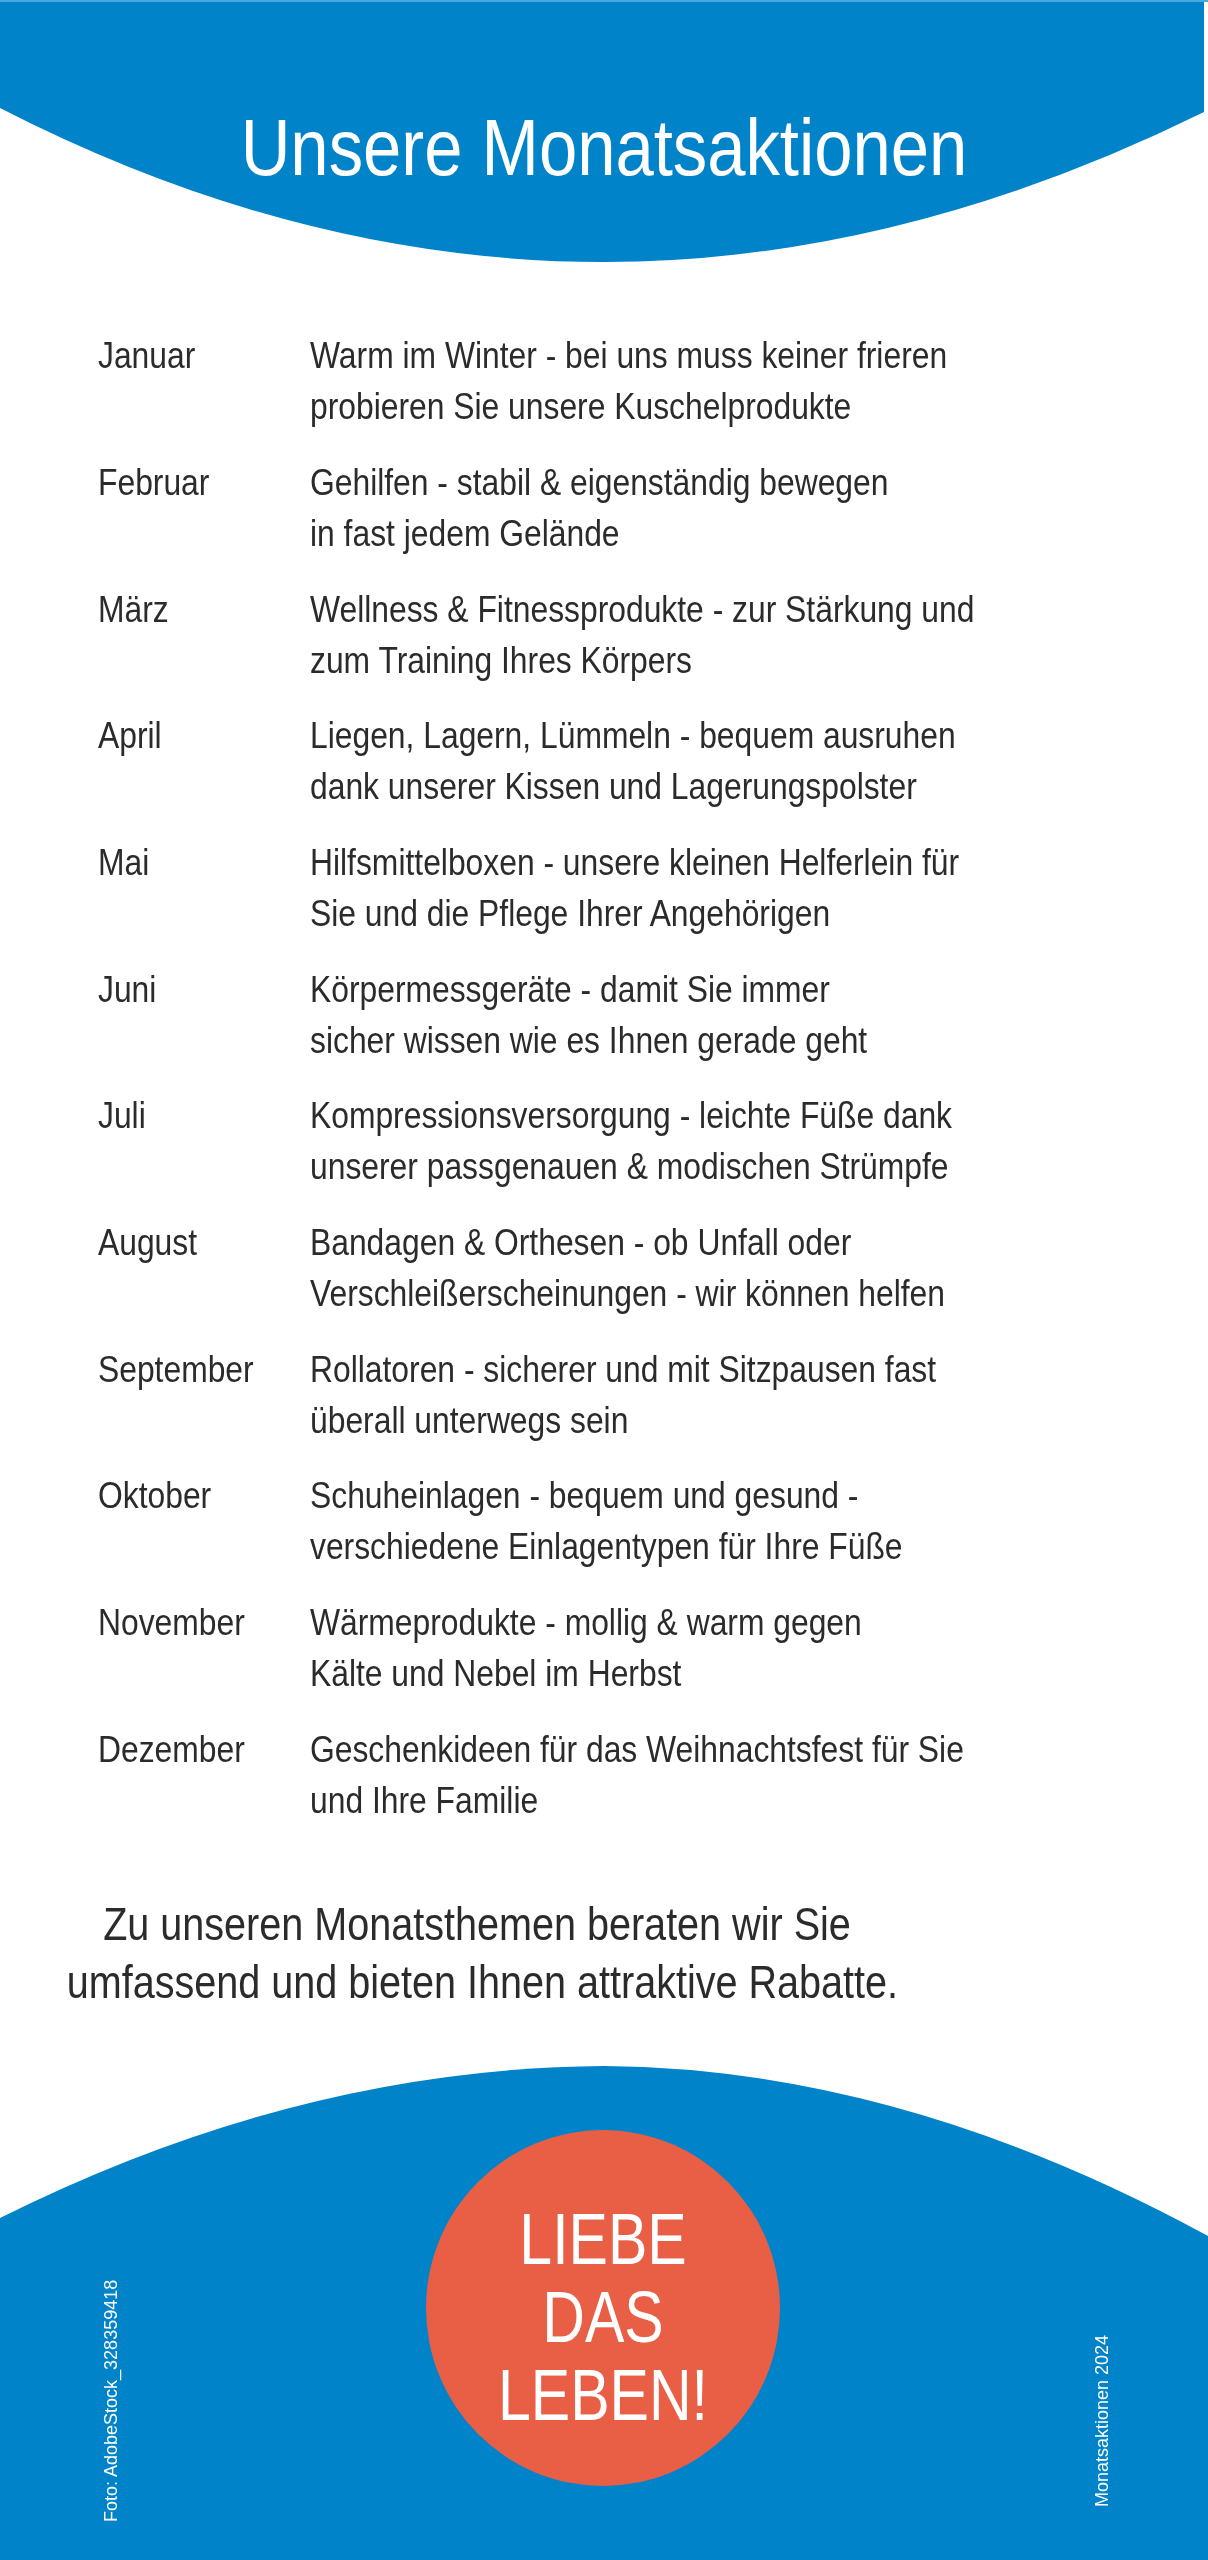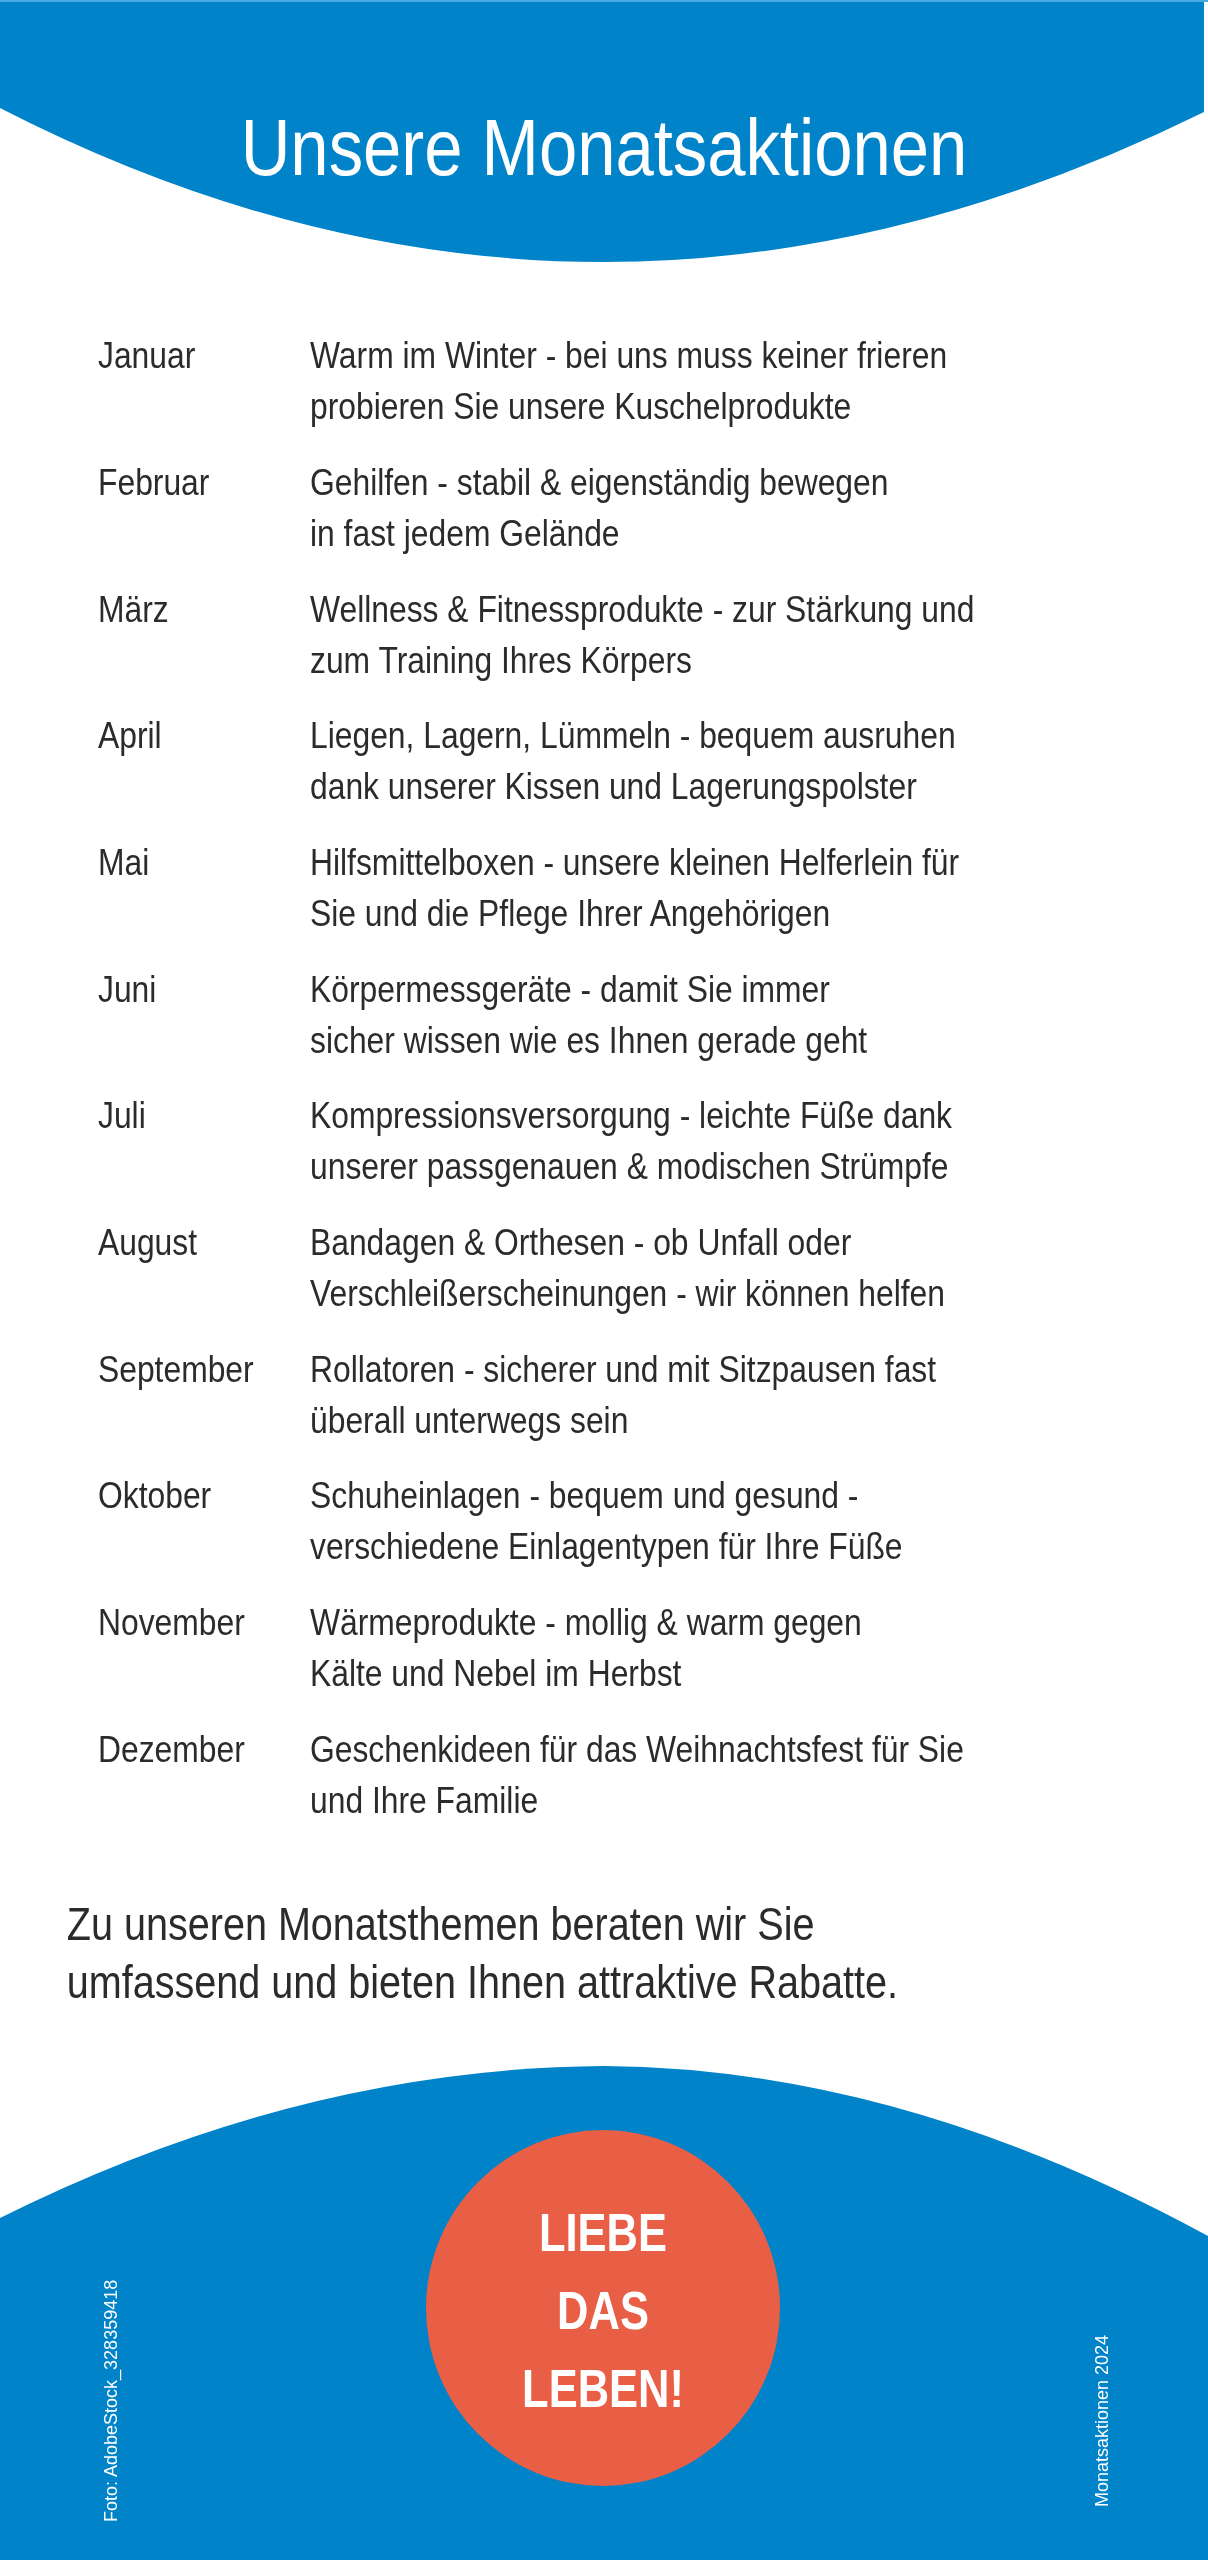--- a/index.html
+++ b/index.html
@@ -58,21 +58,21 @@
       line-height: 51px;
       white-space: nowrap;
       transform: scaleX(0.86);
       transform-origin: left center;
     }
     .desc span { display: block; }
     .note {
       position: absolute;
       left: 0; width: 954px;
       top: 1895px;
-      text-align: left;
+      text-align: center;
       font-size: 46px;
       line-height: 58px;
     }
     .note span {
       display: block;
       transform: scaleX(0.86);
       transform-origin: center;
       white-space: nowrap;
     }
     .bottom-shape {
@@ -81,27 +81,26 @@
     }
     .badge {
       position: absolute;
       left: 426px; top: 2130px;
       width: 354px; height: 356px;
       border-radius: 50%;
       background: #e85f45;
     }
     .badge-text {
       position: absolute;
-      left: 0; top: 64px;
+      left: 0; top: 70px;
       width: 354px;
       text-align: center;
       color: #ffffff;
-      font-size: 53px;
+      font-size: 72px;
       line-height: 78px;
-      font-weight: bold;
     }
     .badge-text span {
       display: block;
       transform: scaleX(0.82);
       transform-origin: center;
       white-space: nowrap;
     }
     .vert {
       position: absolute;
       color: #ffffff;

